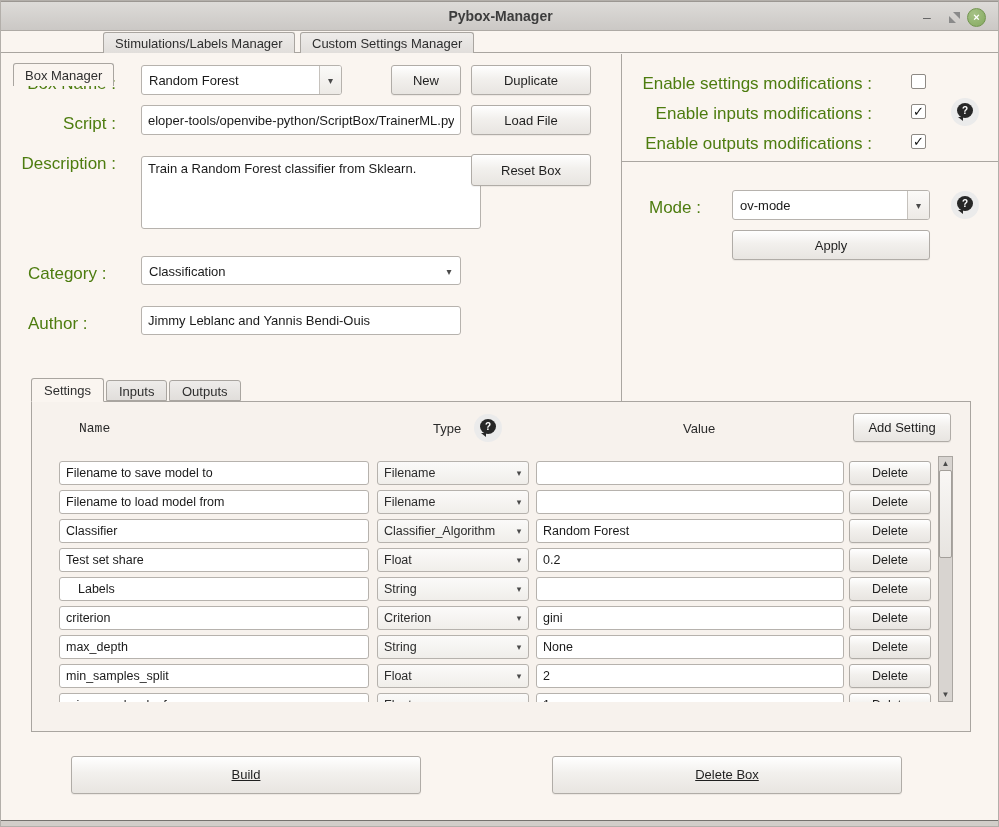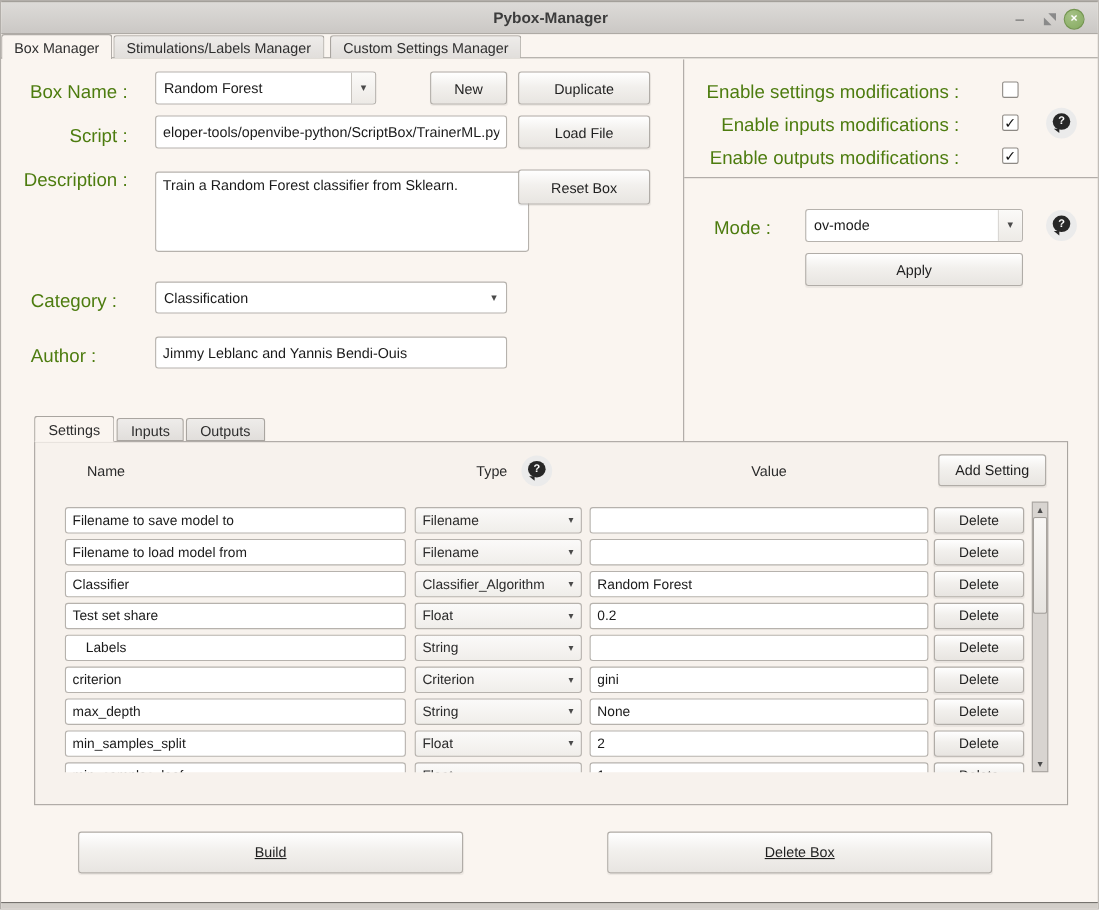--- a/index.html
+++ b/index.html
@@ -82,21 +82,21 @@
 <div class="window">
 
   <div class="titlebar">
     <div class="title">Pybox-Manager</div>
     <div class="min"><span>–</span></div>
     <div class="restore"></div>
     <div class="close"><span>×</span></div>
   </div>
 
   <div class="tabbar">
-    <div class="tab active" style="left:0;"><span>Box Manager</span></div>
+    <div class="tab active" style="left:12px;margin-top:32px;"><span>Box Manager</span></div>
     <div class="tab" style="left:102px;"><span>Stimulations/Labels Manager</span></div>
     <div class="tab" style="left:299px;"><span>Custom Settings Manager</span></div>
   </div>
 
   <div class="lbl" style="left:0; width:115px; top:73px; text-align:right;">Box Name :</div>
   <div class="combo" style="left:140px; top:64px; width:201px; height:30px;">
     <span class="txt">Random Forest</span>
     <span class="arrowbox">
         <span>▾</span>
       </span>
@@ -147,21 +147,21 @@
       <span class="bubble">?</span>
     </div>
   <button class="btn" style="left:731px; top:229px; width:198px; height:30px;">Apply</button>
 
   <div class="subtab active" style="left:30px; top:377px; height:24px; line-height:24px;"><span>Settings</span></div>
   <div class="subtab" style="left:105px; top:379px;"><span>Inputs</span></div>
   <div class="subtab" style="left:168px; top:379px;"><span>Outputs</span></div>
 
   <div class="frame"></div>
 
-  <div class="hdr" style="left:78px; top:420px;">Name</div>
+  <div class="hdr" style="left:78px; top:420px;font-family:Liberation Mono, monospace;">Name</div>
   <div class="hdr" style="left:432px; top:420px;">Type</div>
   <div class="help" style="left:473px; top:413px;">
       <span class="bubble">?</span>
     </div>
   <div class="hdr" style="left:682px; top:420px;">Value</div>
   <button class="btn" style="left:852px; top:412px; width:98px; height:29px;">Add Setting</button>
 
   <div class="viewport">
   <div class="row" style="top: 5px;">
     <input class="entry" style="left: 10px; top: 0px; width: 310px;" value="Filename to save model to">

